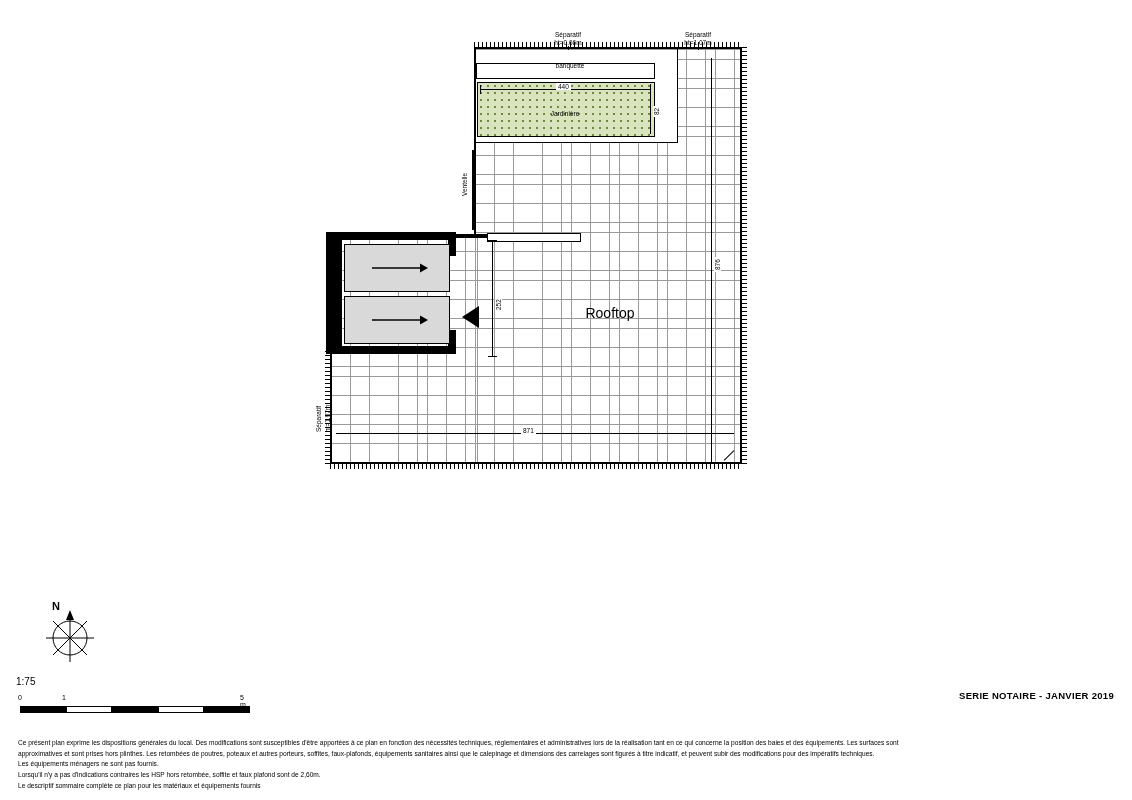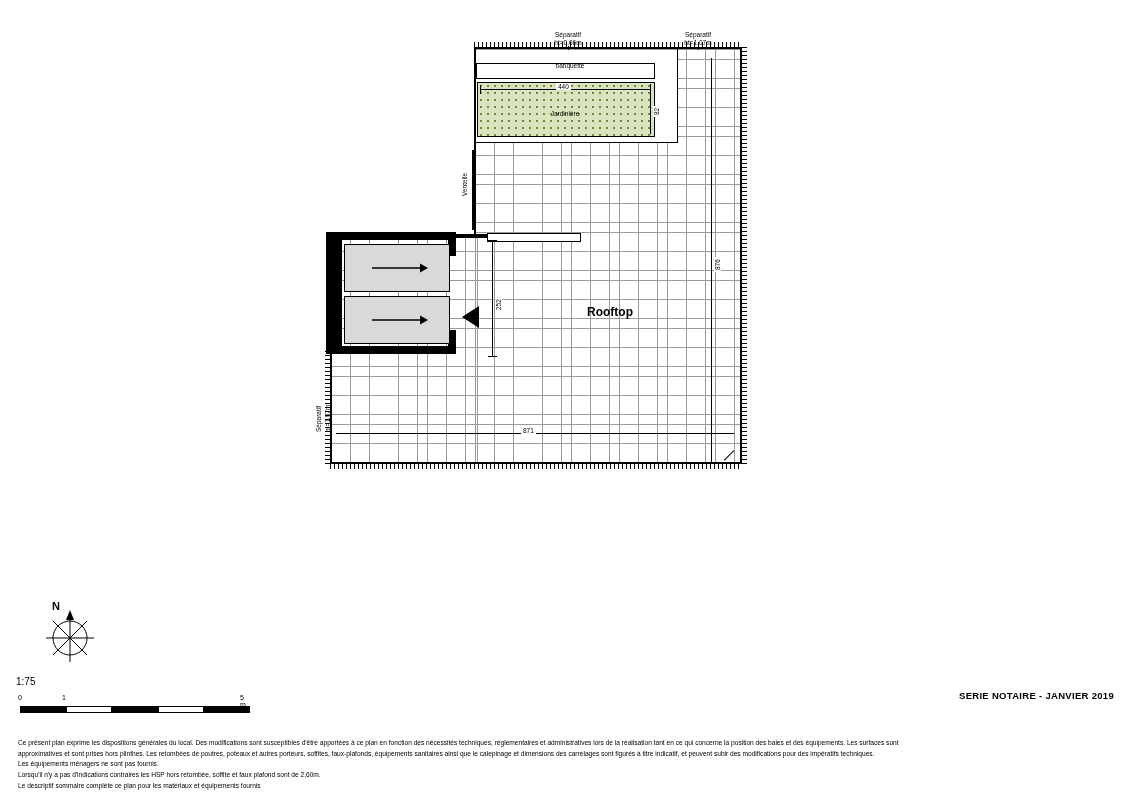--- a/index.html
+++ b/index.html
@@ -213,21 +213,21 @@
   <div class="lbl c" style="left:668px; top:31px; width:60px;">Séparatif</div>
   <div class="lbl c" style="left:668px; top:39px; width:60px;">ht=1.07m</div>
   <div class="wall-thin" style="left:698px; top:46px; width:1px; height:4px;"></div>
 
   <div class="lbl vert" style="left:315px; top:432px;">Séparatif</div>
   <div class="lbl vert" style="left:324px; top:432px;">ht=1.07m</div>
 
   <div class="lbl vert" style="left:461px; top:196px;">Ventelle</div>
   <div class="wall-thick" style="left:472px; top:150px; width:3px; height:80px;"></div>
 
-  <div class="lbl c" style="left:575px; top:305px; width:70px; font-size:12px;font-weight:bold;">Rooftop</div>
+  <div class="lbl c" style="left:575px; top:305px; width:70px; font-size:14px;">Rooftop</div>
 
   <div class="wall-thick" style="left:326px; top:232px; width:16px; height:122px;"></div>
   <div class="wall-thick" style="left:326px; top:232px; width:130px; height:8px;"></div>
   <div class="wall-thick" style="left:326px; top:346px; width:130px; height:8px;"></div>
   <div class="wall-thick" style="left:448px; top:232px; width:8px; height:24px;"></div>
   <div class="wall-thick" style="left:448px; top:330px; width:8px; height:24px;"></div>
 
   <div class="box-gray" style="left:344px; top:244px; width:104px; height:46px;"></div>
   <div class="box-gray" style="left:344px; top:296px; width:104px; height:46px;"></div>
 

